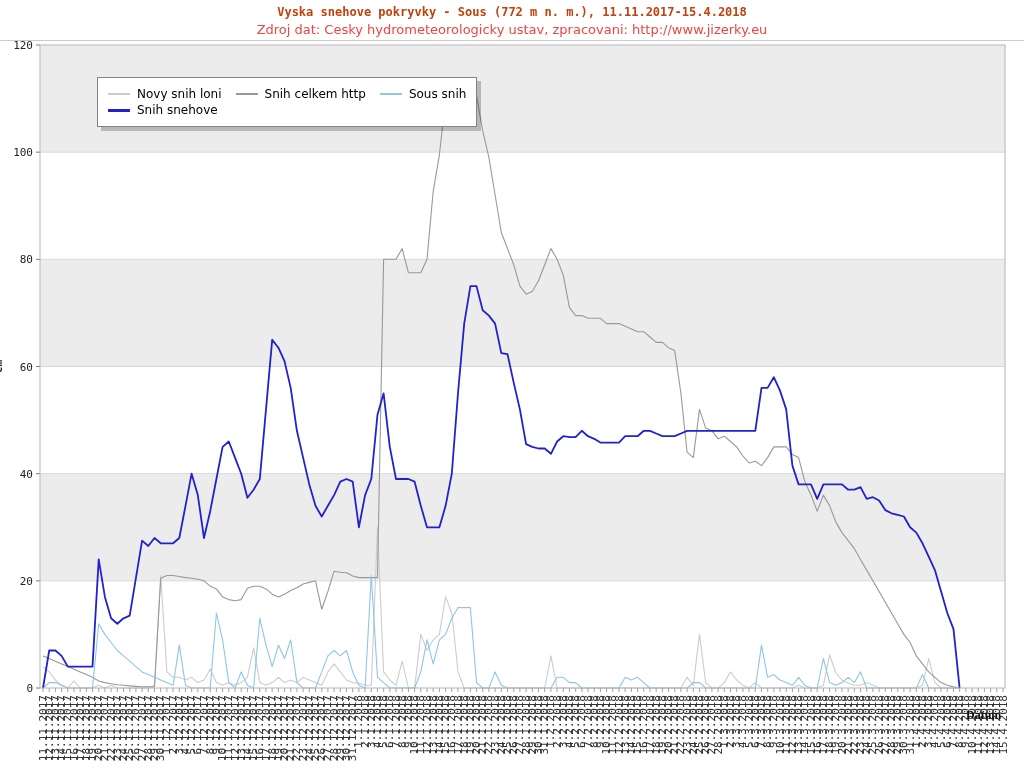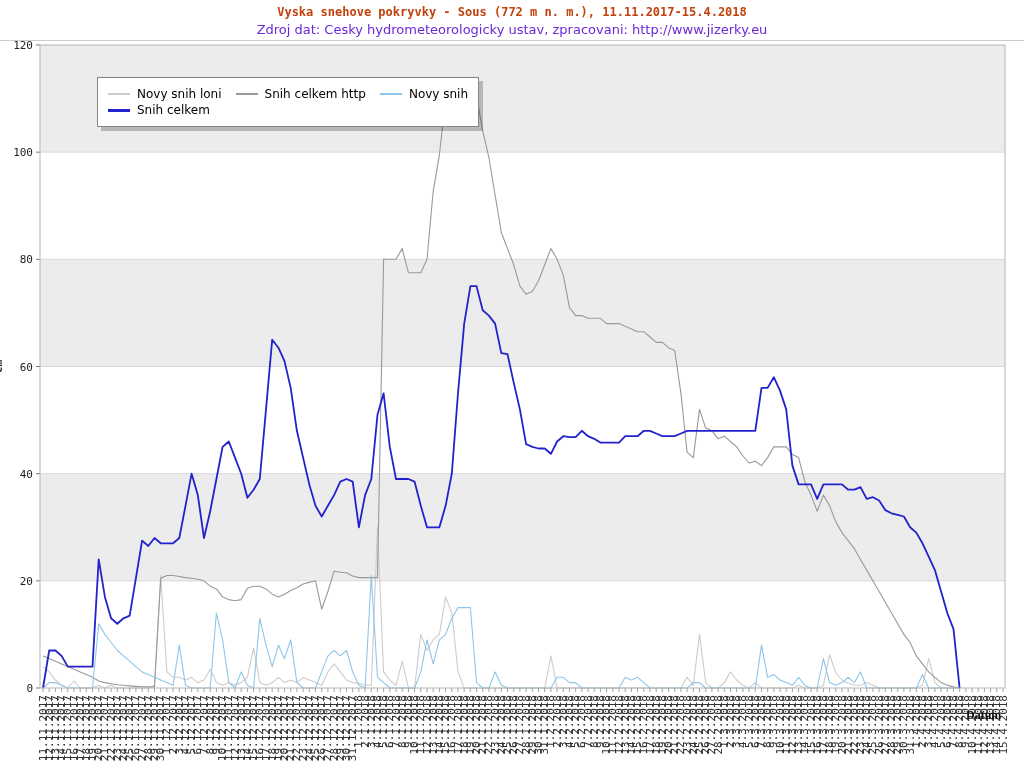--- a/index.html
+++ b/index.html
@@ -1,21 +1,21 @@
 <!DOCTYPE html>
 <html><head>
 <meta charset="utf-8">
 <style>
   html,body{margin:0;padding:0;background:#ffffff;}
   .page{position:relative;width:1024px;height:768px;background:#fff;overflow:hidden;
         font-family:"DejaVu Sans",sans-serif;}
   .title{position:absolute;top:5px;left:0;width:100%;text-align:center;
          font-family:"DejaVu Sans Mono",monospace;font-weight:bold;font-size:12px;color:#c2410c;}
   .subtitle{position:absolute;top:22px;left:0;width:100%;text-align:center;
-            font-family:"DejaVu Sans",sans-serif;font-size:13px;color:#6d28d9;}
+            font-family:"DejaVu Sans",sans-serif;font-size:13px;color:#ef4444;}
   .hairline{position:absolute;top:40px;left:0;width:100%;height:1px;background:#ccc;}
   #plot{position:absolute;left:40px;top:45px;width:965px;height:643px;overflow:visible;}
   .ylabel{position:absolute;left:-8px;top:360px;transform:rotate(-90deg);
           font-family:"DejaVu Sans Mono",monospace;font-weight:bold;font-size:11px;color:#222;}
   .xlabel{position:absolute;left:966px;top:708px;
           font-family:Liberation Serif, serif;font-weight:bold;font-size:12px;color:#111;}
   .legend{position:absolute;left:97px;top:77px;background:#fff;border:1px solid #848484;
           box-shadow:4px 4px 0 rgba(0,0,0,0.22);padding:7px 10px;font-size:12px;color:#000;}
   .lrow{display:flex;align-items:center;gap:14px;margin:2px 0;}
   .litem{display:flex;align-items:center;gap:7px;white-space:nowrap;}
@@ -383,23 +383,23 @@
       <span class="litem">
         <span class="sw" style="background: rgb(204, 204, 204); height: 2px;"></span>
         <span class="ltext">Novy snih loni</span>
       </span>
       <span class="litem">
         <span class="sw" style="background: rgb(153, 153, 153); height: 2px;"></span>
         <span class="ltext">Snih celkem http</span>
       </span>
       <span class="litem">
         <span class="sw" style="background: rgb(142, 198, 232); height: 2px;"></span>
-        <span class="ltext">Novy snih</span>
+        <span class="ltext">Sous snih</span>
       </span>
     </div>
     <div class="lrow">
       <span class="litem">
         <span class="sw" style="background: rgb(34, 34, 204); height: 3px;"></span>
-        <span class="ltext">Snih celkem</span>
+        <span class="ltext">Snih snehove</span>
       </span>
     </div>
   </div>
 </div>
 
 </body></html>

